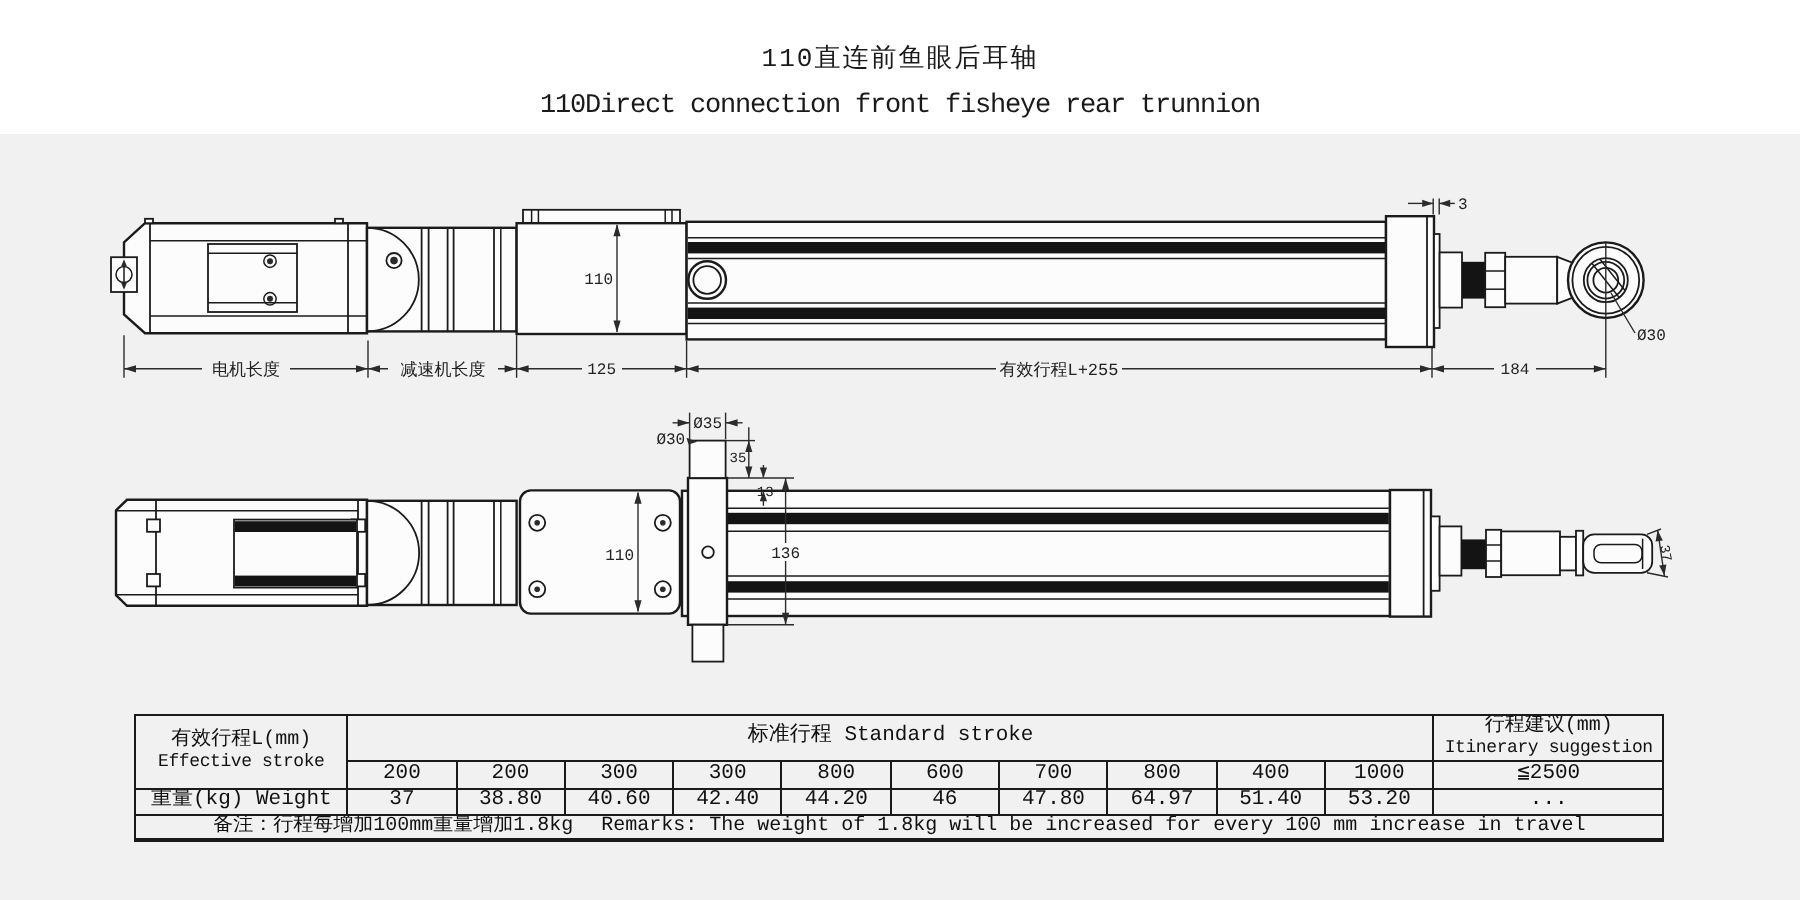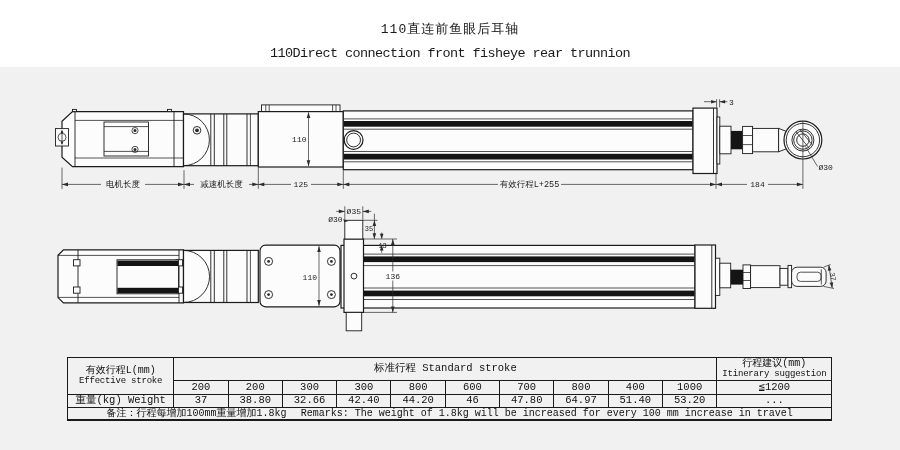--- a/index.html
+++ b/index.html
@@ -314,27 +314,27 @@
       <td>200</td>
       <td>200</td>
       <td>300</td>
       <td>300</td>
       <td>800</td>
       <td>600</td>
       <td>700</td>
       <td>800</td>
       <td>400</td>
       <td>1000</td>
-      <td>≦1200</td>
+      <td>≦2500</td>
     </tr>
     <tr style="height:12px" class="weightrow">
       <td>重量(kg) Weight</td>
       <td>37</td>
       <td>38.80</td>
-      <td>32.66</td>
+      <td>40.60</td>
       <td>42.40</td>
       <td>44.20</td>
       <td>46</td>
       <td>47.80</td>
       <td>64.97</td>
       <td>51.40</td>
       <td>53.20</td>
       <td>...</td>
     </tr>
     <tr style="height:13px" class="remarksrow">

